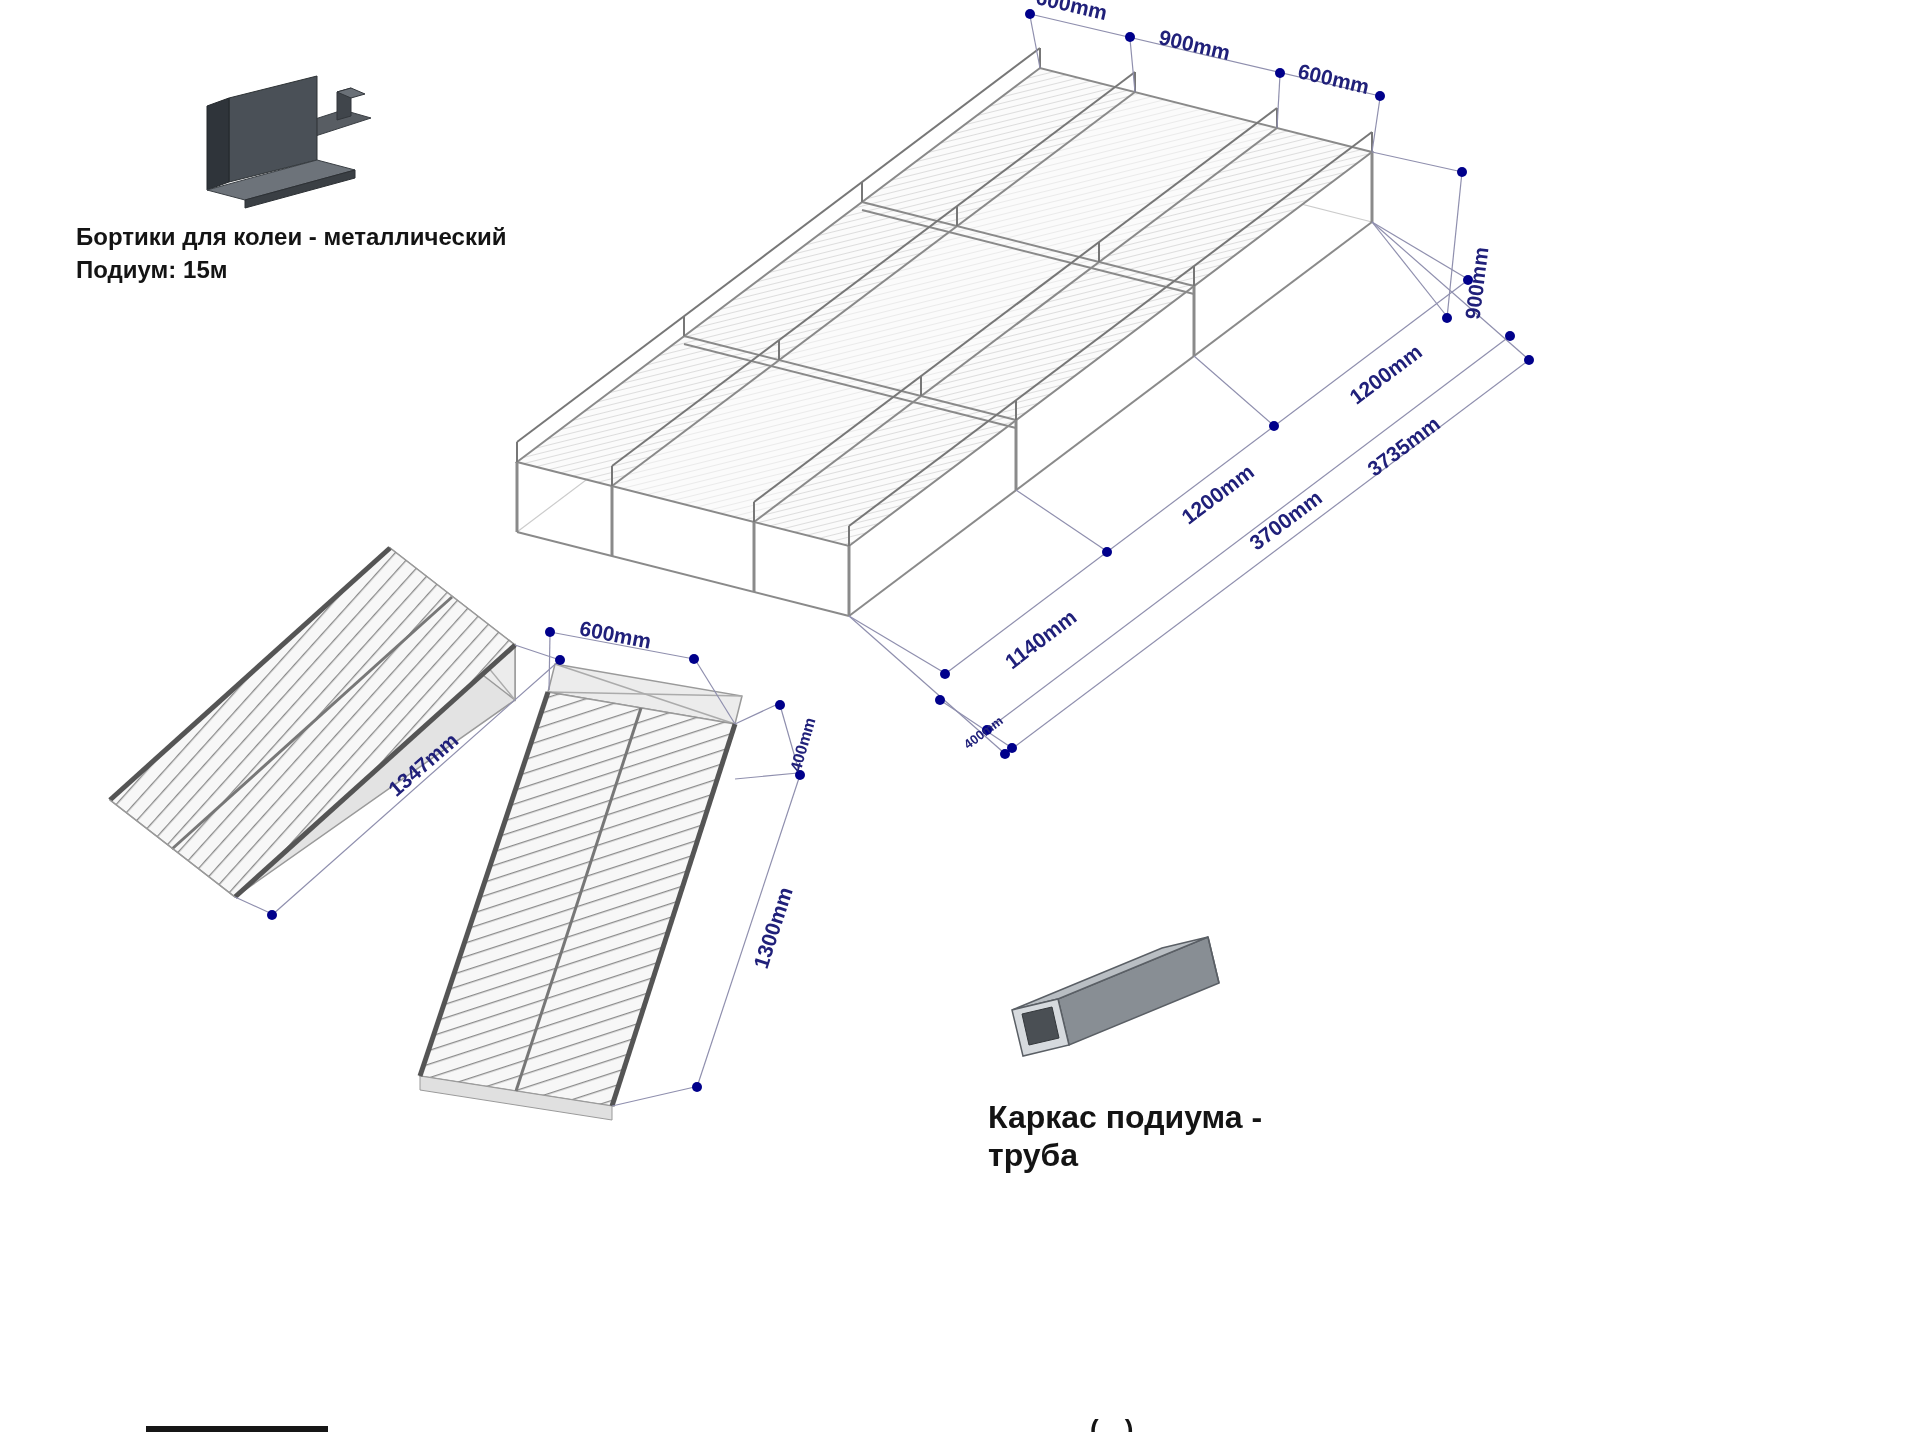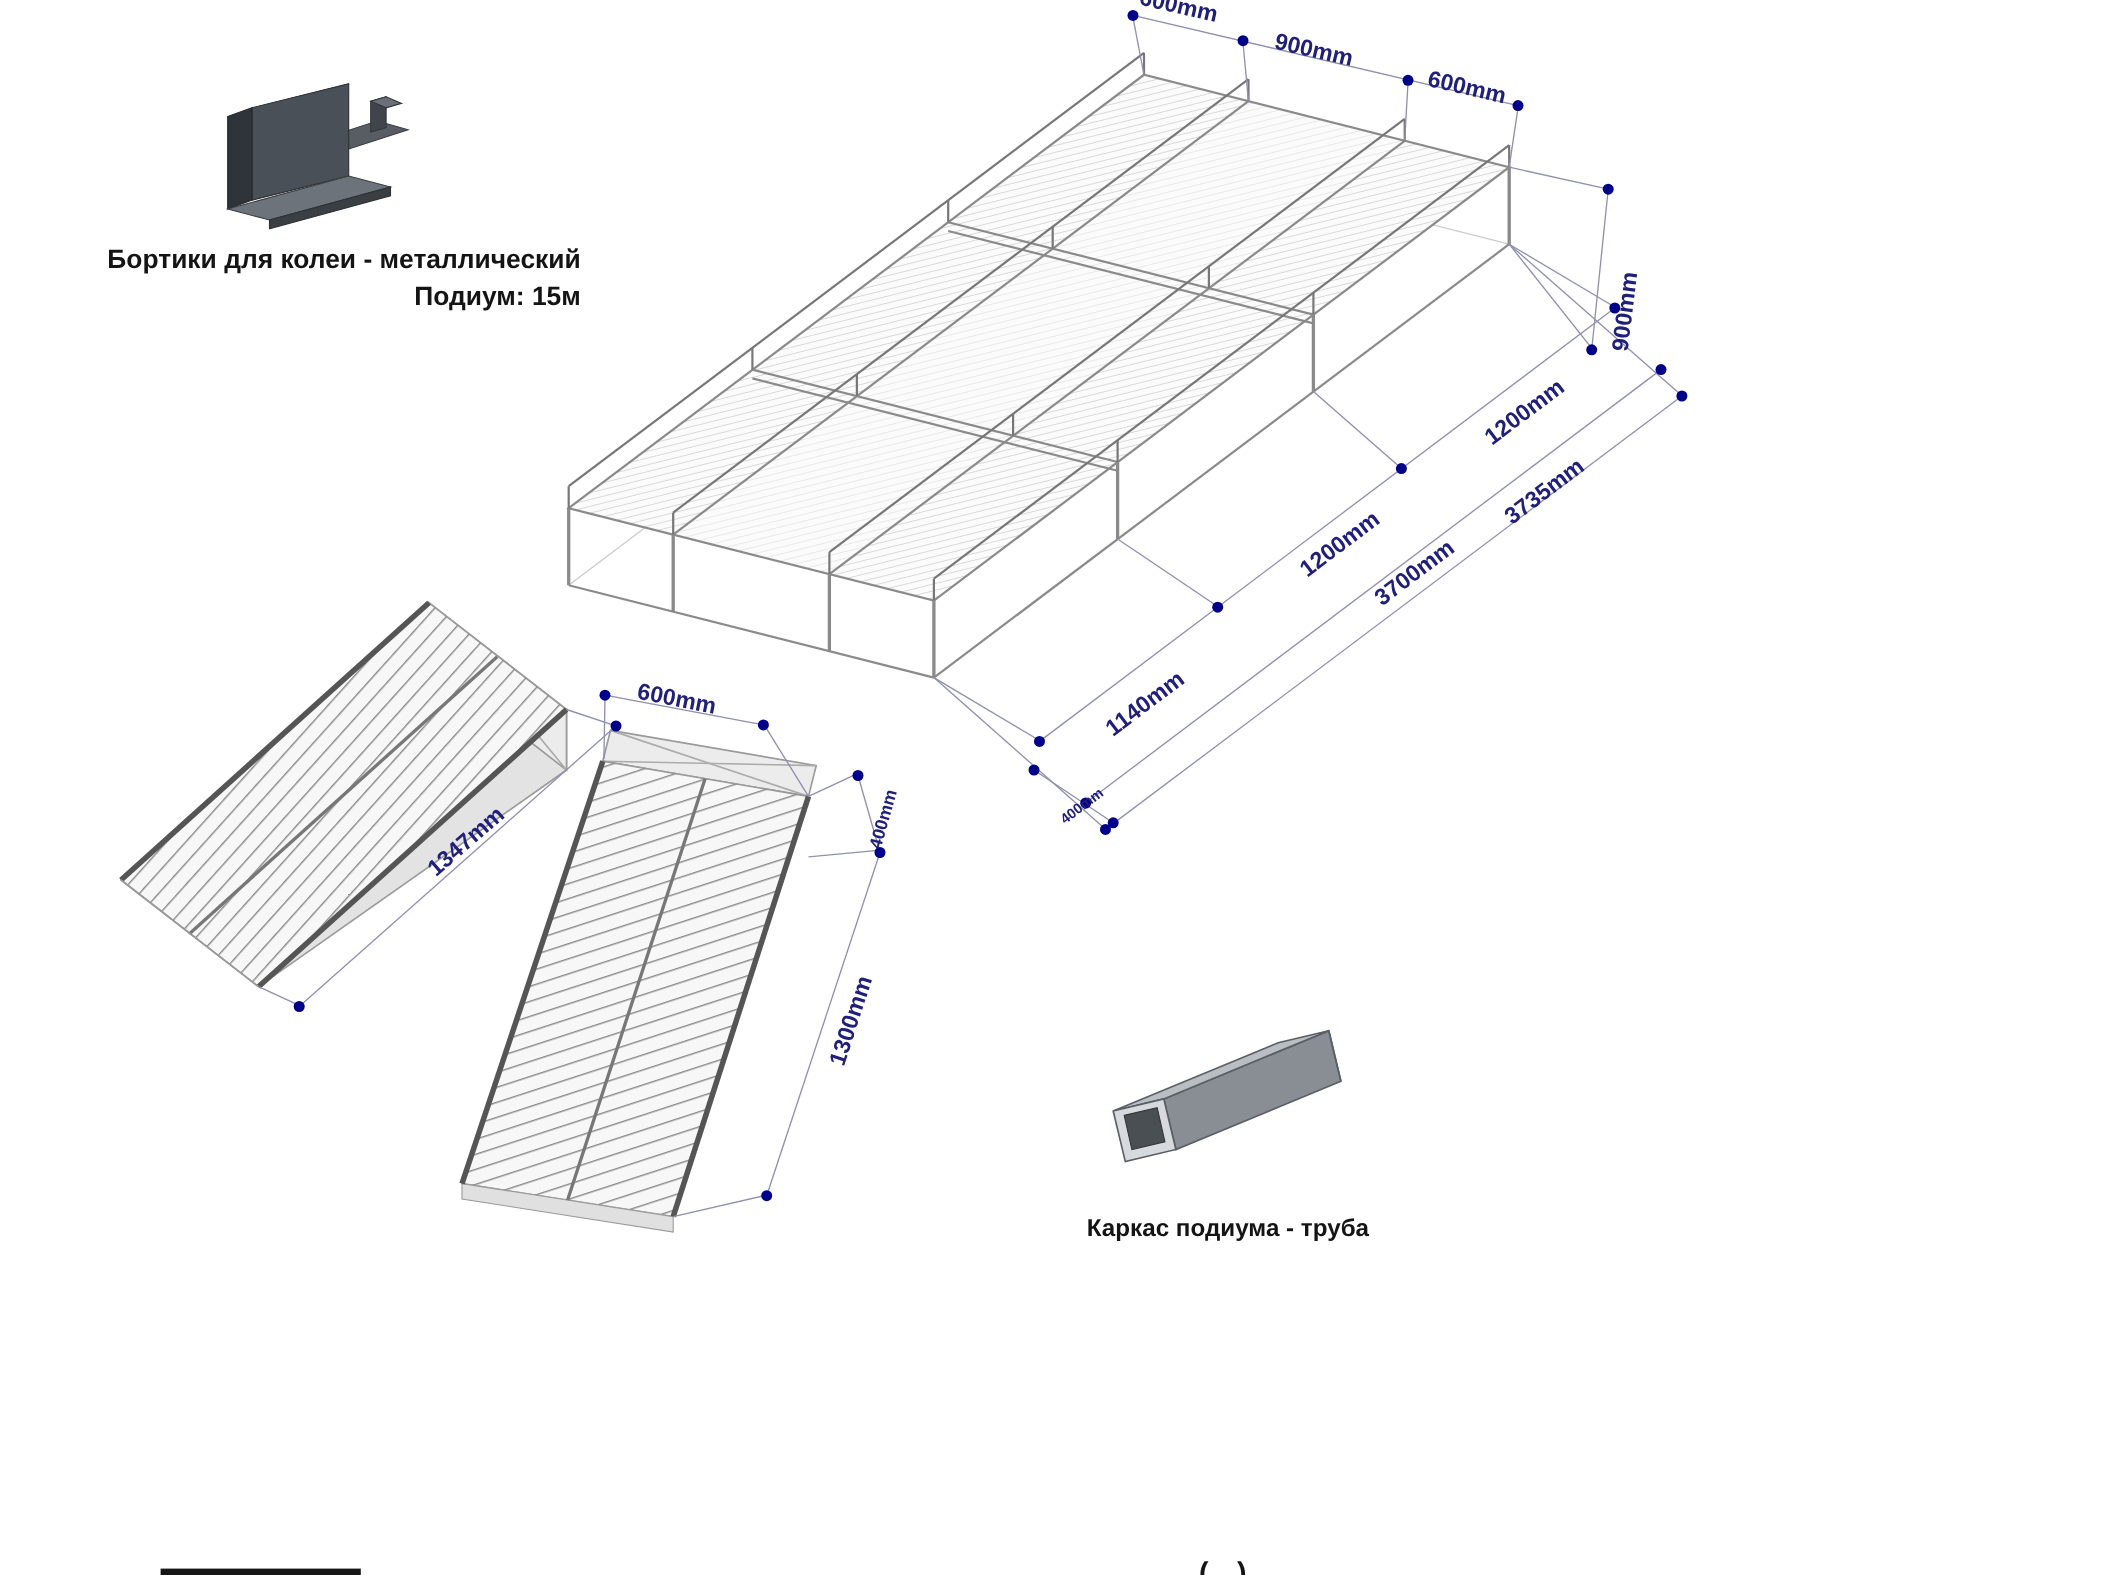--- a/index.html
+++ b/index.html
@@ -11,26 +11,26 @@
     font-family:"Liberation Sans",sans-serif;
   }
   .canvas svg{position:absolute;left:0;top:0;}
   svg text{
     font-family:"Liberation Sans",sans-serif;
     font-weight:700;
     fill:#20207a;
   }
   .note{position:absolute;color:#141414;font-weight:700;}
   .left-note{
-    left:60px;top:220px;width:468px;
-    text-align:right;font-size:24px;line-height:33px;
+    left:76px;top:220px;width:468px;
+    text-align:left;font-size:24px;line-height:33px;
   }
   .right-note{
     left:988px;top:1098px;width:330px;
-    text-align:left;font-size:22px;line-height:38px;
+    text-align:left;font-size:32px;line-height:38px;
   }
   .cropped-text{
     position:absolute;left:1090px;top:1414px;
     color:#141414;font-weight:700;font-size:26px;
   }
   .cropped-bar{
     position:absolute;left:146px;top:1426px;width:182px;height:8px;
     background:#161616;
   }
 </style>

